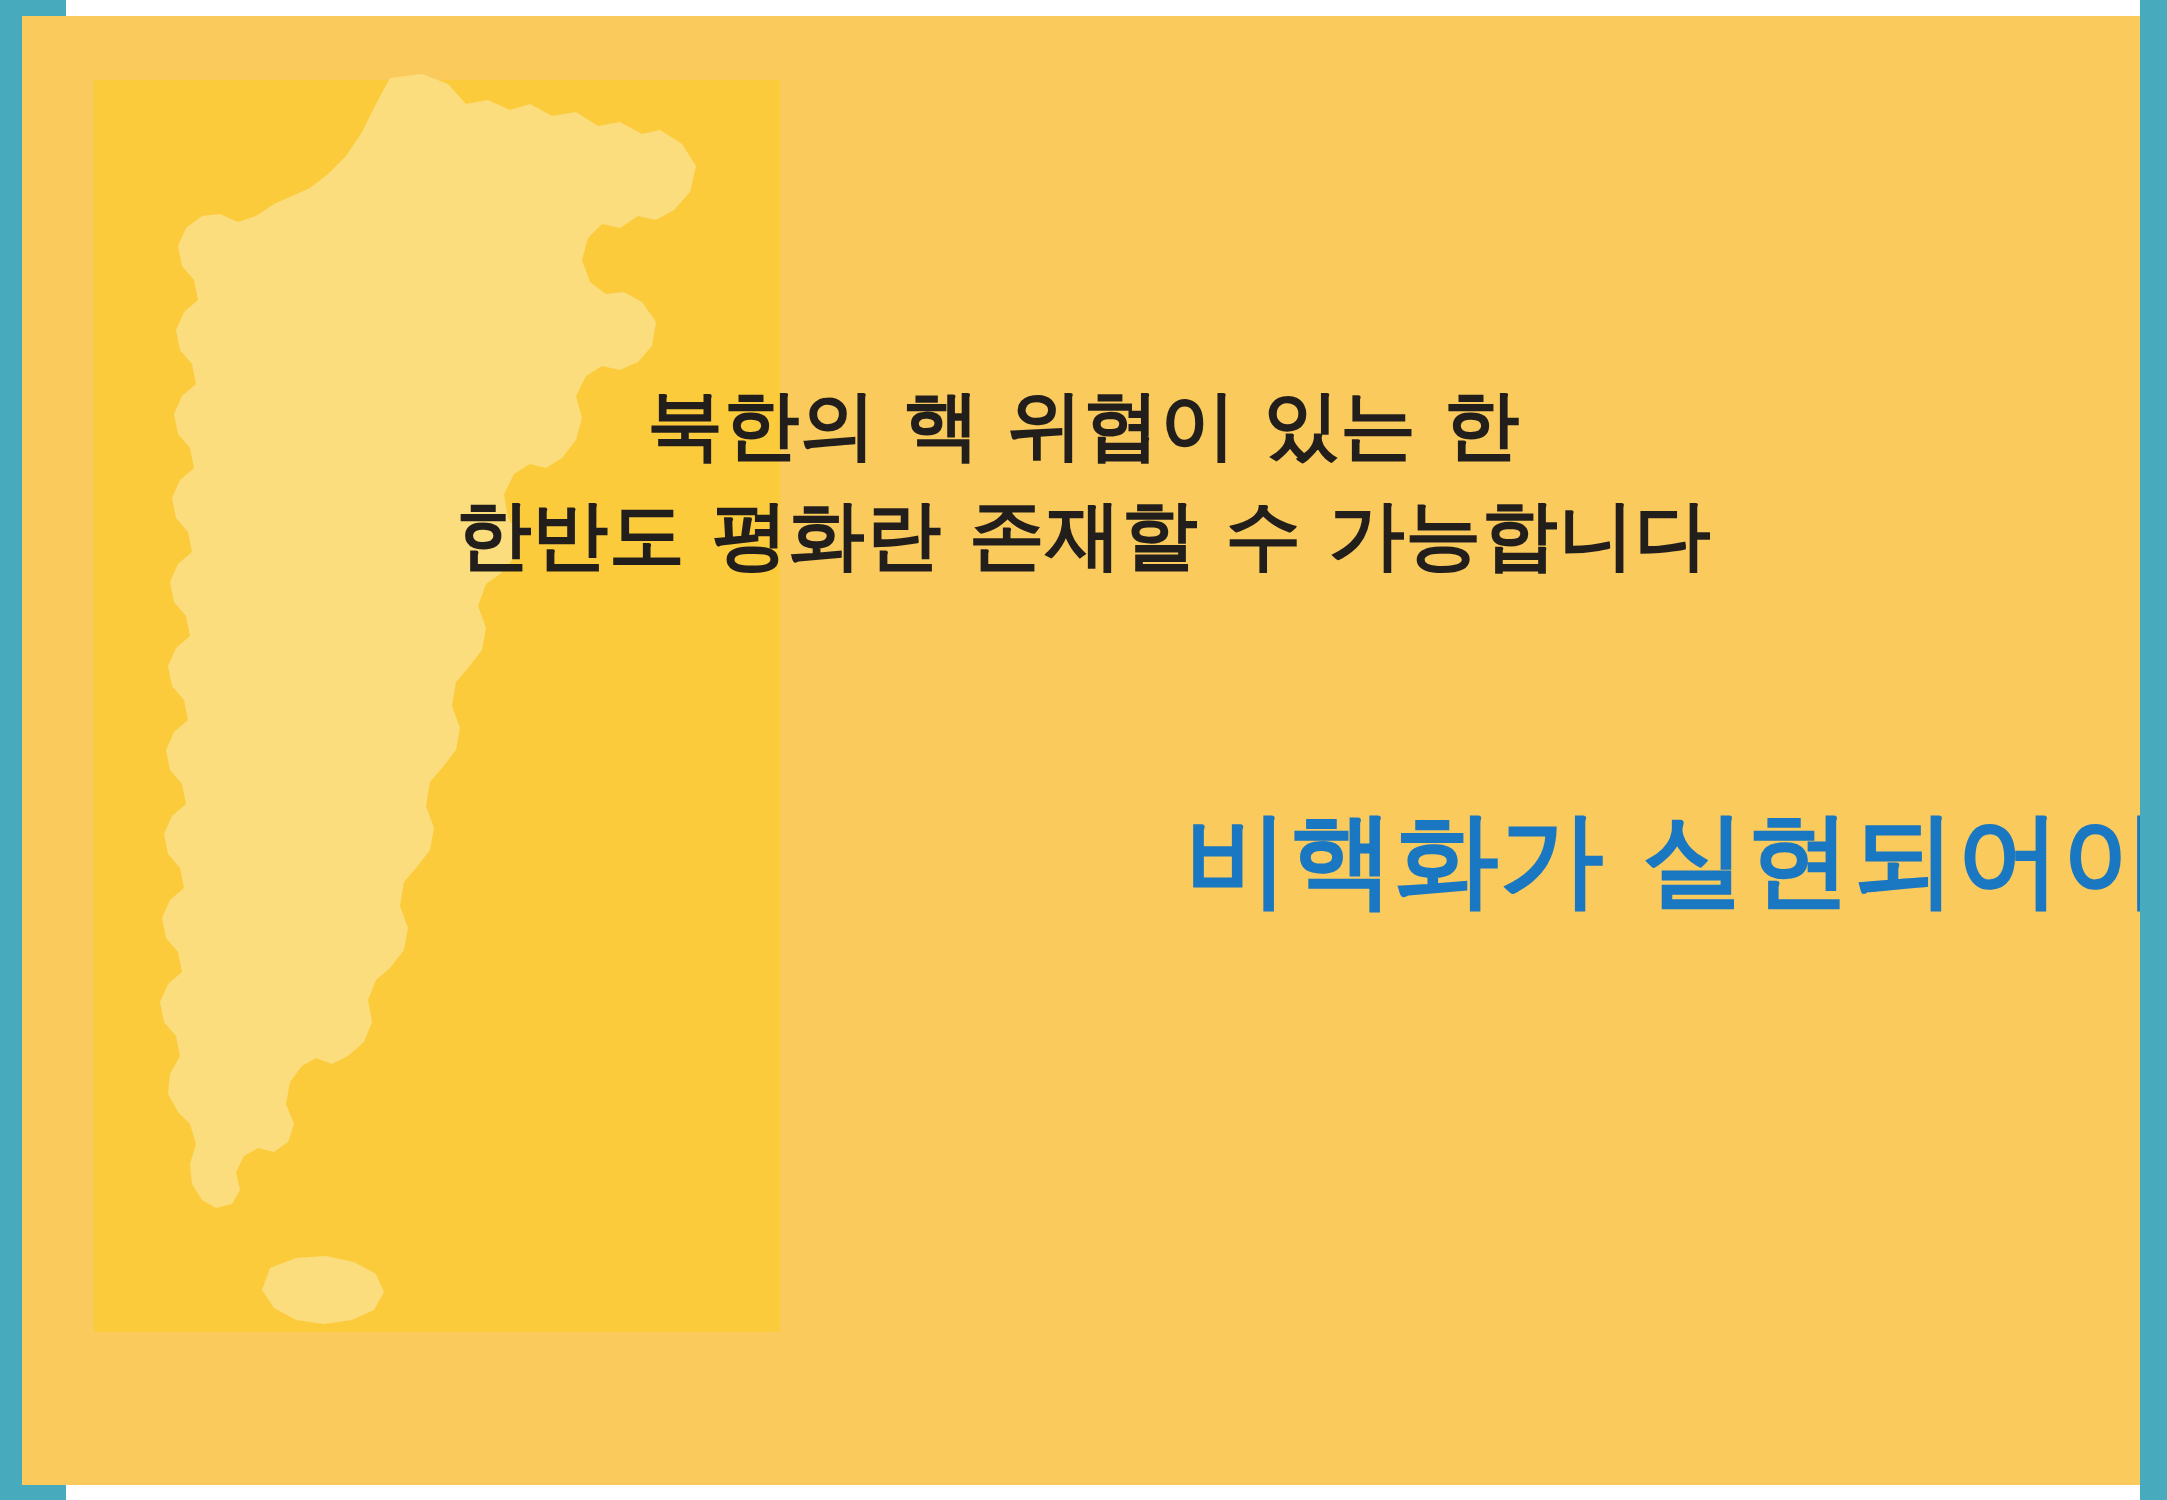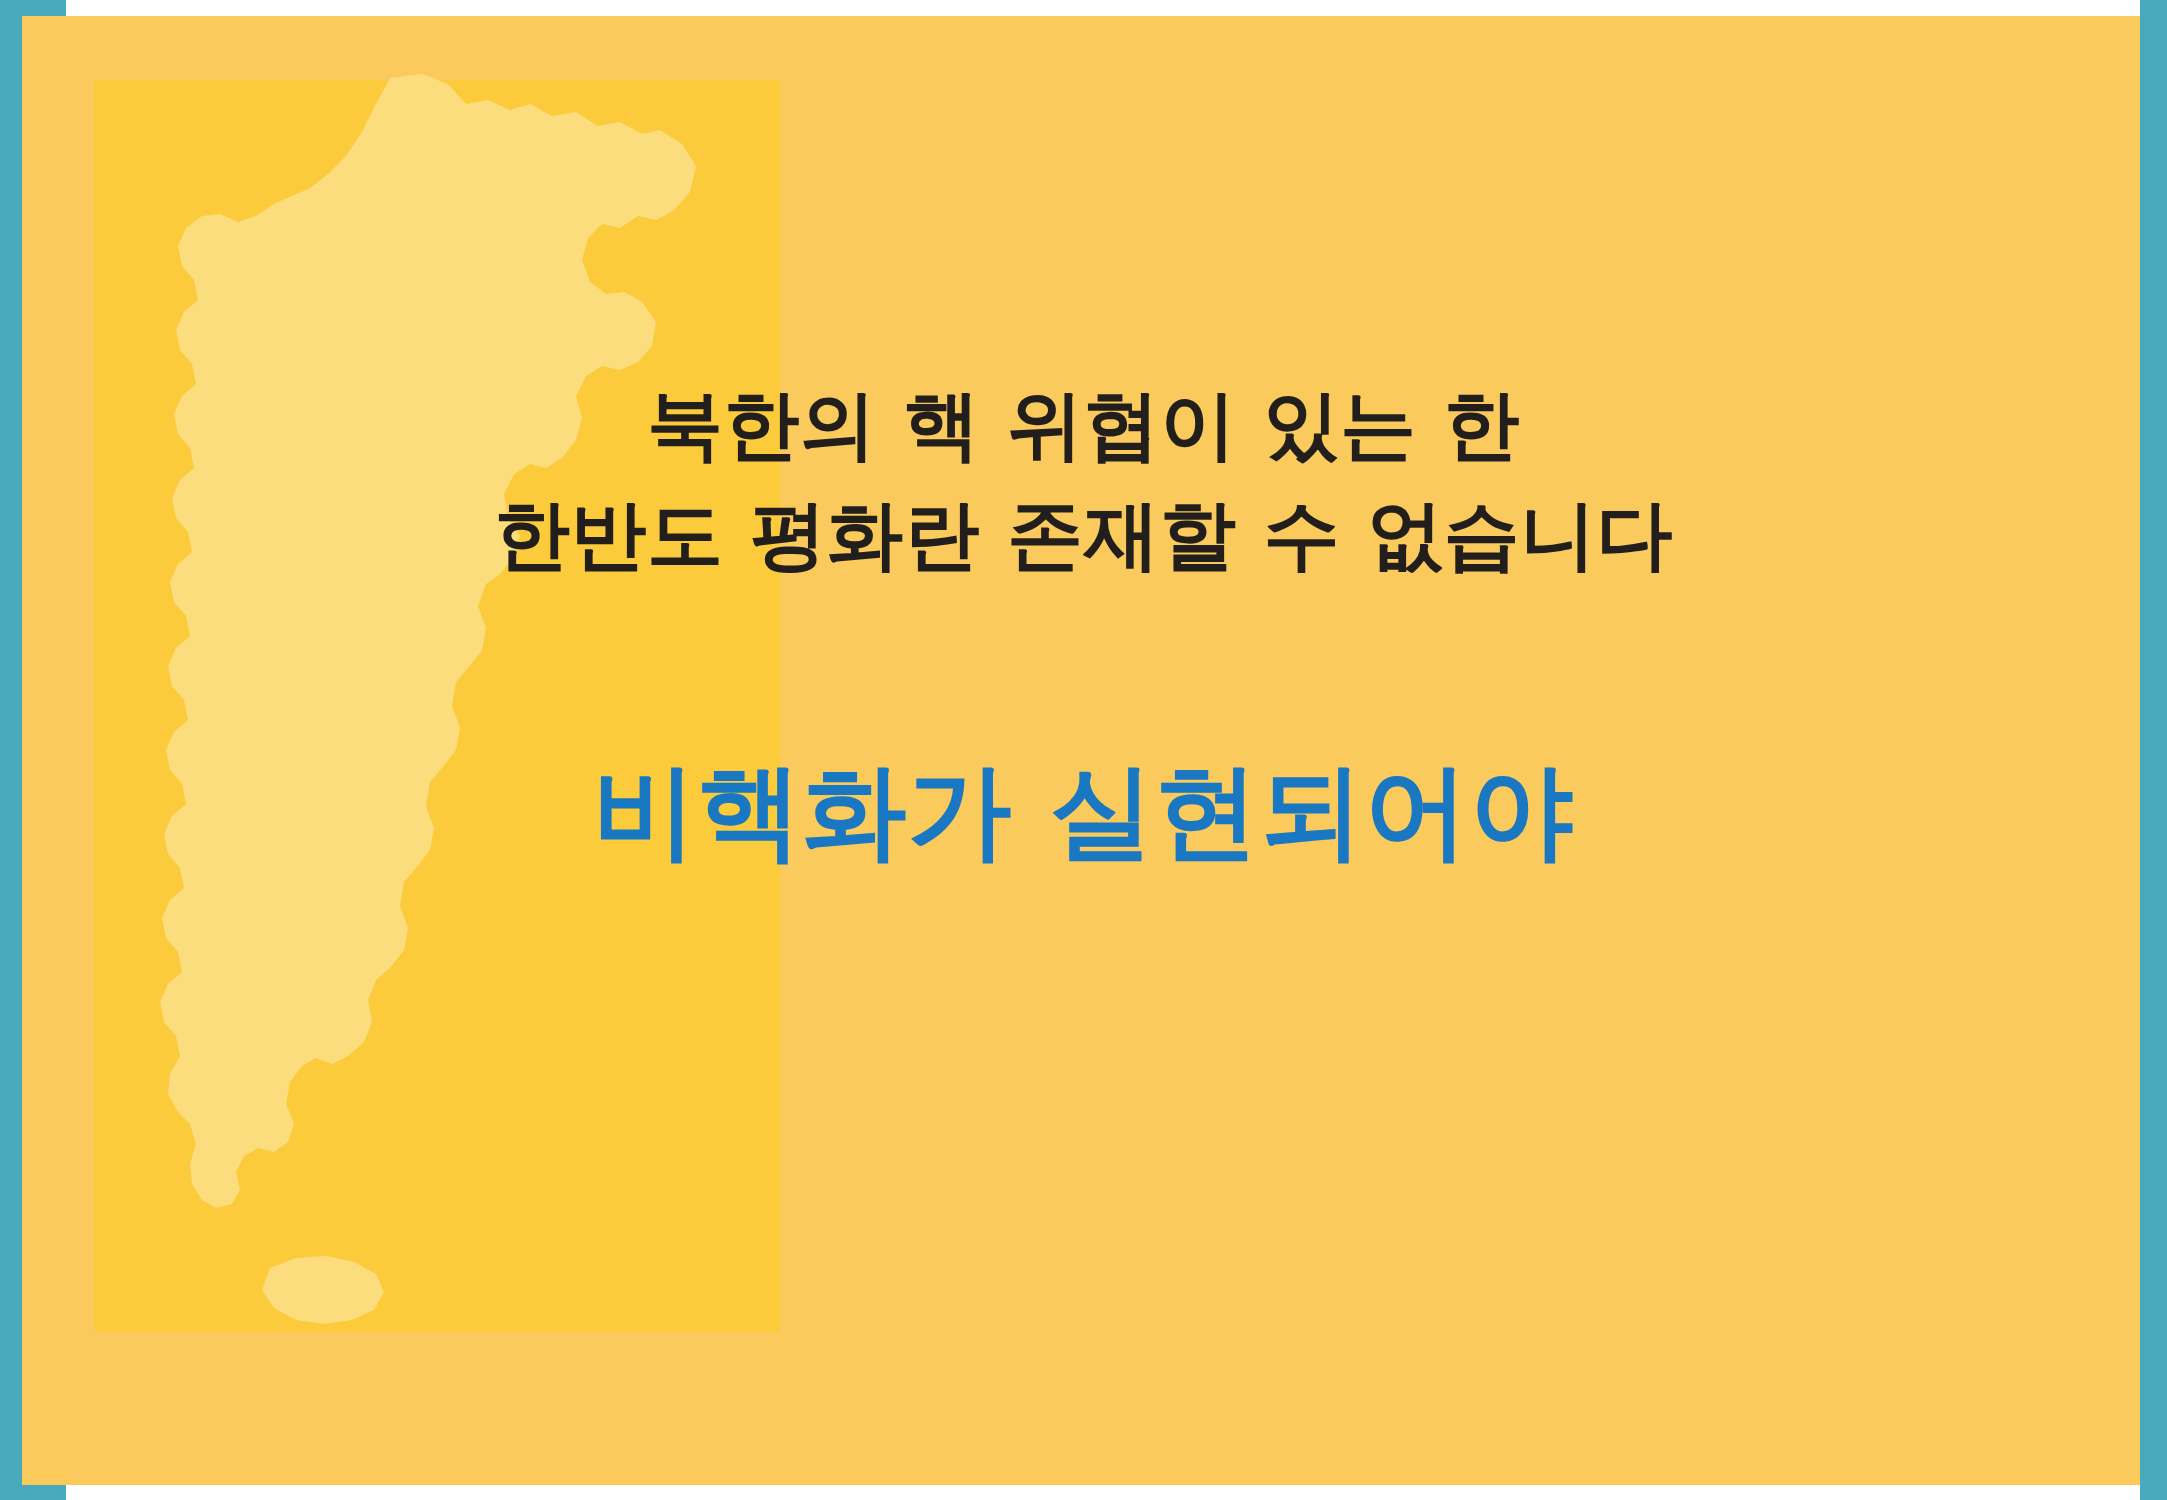--- a/index.html
+++ b/index.html
@@ -91,21 +91,21 @@
     position: absolute;
     width: 2167px;
     text-align: center;
     color: #1a78c2;
     font-weight: bold;
     font-size: 104px;
     line-height: 118px;
     letter-spacing: 1px;
     font-family: "DejaVu Sans", "Liberation Sans", sans-serif;
   }
-  #line-3 { top: 752px; }
+  #line-3 { top: 800px; text-align: right; }
   #line-4 { top: 930px; }
 </style>
 </head>
 <body>
 
 <div id="slide">
 
   <div class="edge-bar left"></div>
 
   <div id="yellow-canvas">
@@ -147,19 +147,19 @@
       <path fill="#fbdd7e" d="
         M 180,1198
         L 206,1188 L 236,1186 L 264,1192 L 286,1204 L 294,1222
         L 284,1240 L 262,1250 L 234,1254 L 206,1250 L 184,1238
         L 172,1220 Z"></path>
     </svg>
   </div>
 
   <div id="text-block">
     <div id="line-1" class="headline-dark">북한의 핵 위협이 있는 한</div>
-    <div id="line-2" class="headline-dark">한반도 평화란 존재할 수 없습니다</div>
+    <div id="line-2" class="headline-dark">한반도 평화란 존재할 수 가능합니다</div>
     <div id="line-3" class="headline-blue">비핵화가 실현되어야</div>
   </div>
 
   <div class="edge-bar right"></div>
 
 </div>
 
 </body></html>

